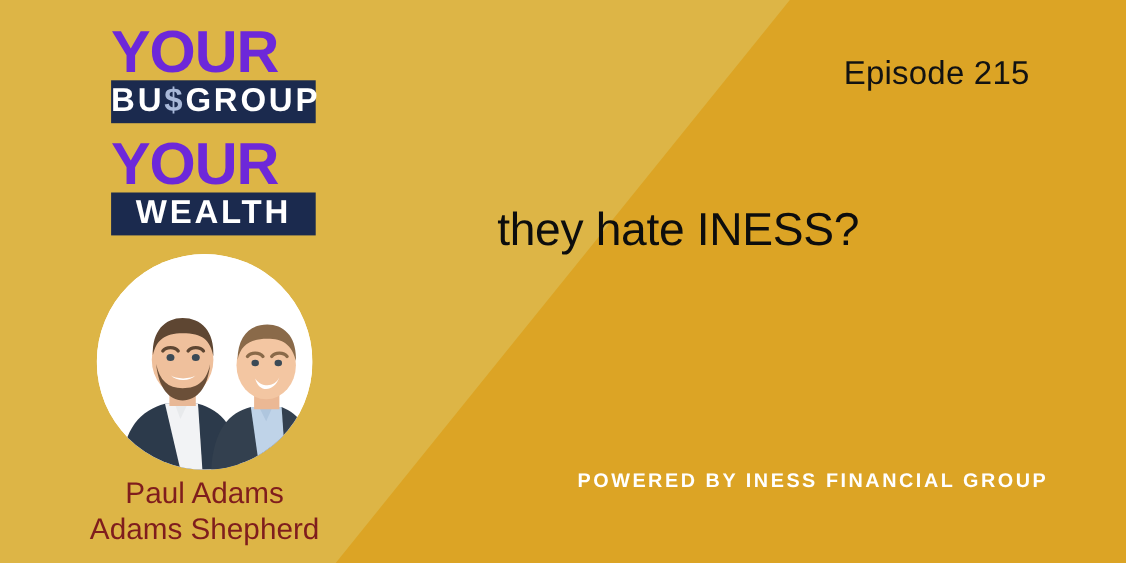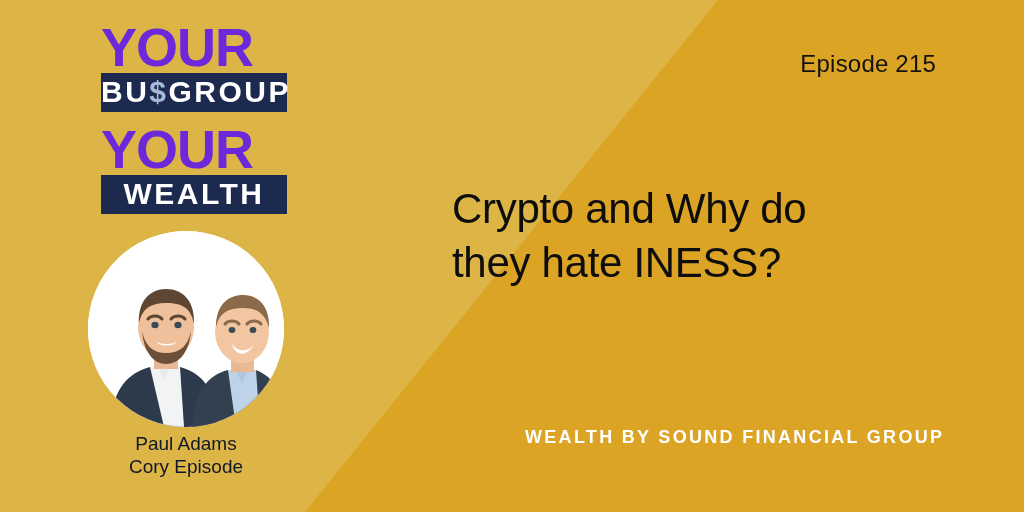--- a/index.html
+++ b/index.html
@@ -75,33 +75,33 @@
   }
   .photo svg { display: block; width: 100%; height: 100%; }
 
   
   .hosts {
     position: absolute;
     left: 0;
     top: 432px;
     width: 372px;
     text-align: center;
-    color: #0f172a;
-    font-size: 19px;
+    color: #7f1d1d;
+    font-size: 27px;
     line-height: 1.22;
     font-weight: 400;
   }
 
   
   .episode {
     position: absolute;
     right: 88px;
     top: 50px;
     color: #121212;
-    font-size: 24px;
+    font-size: 30px;
     font-weight: 400;
     letter-spacing: 0.2px;
   }
 
   
   .title {
     position: absolute;
     left: 452px;
     top: 182px;
     width: 470px;
@@ -170,25 +170,24 @@
         <ellipse cx="165" cy="99" rx="3.4" ry="3" fill="#3B4A56"></ellipse>
         <path d="M137 93 C140 89 148 89 151 93" stroke="#8A6A49" stroke-width="3" fill="none" stroke-linecap="round"></path>
         <path d="M159 93 C162 89 170 89 173 93" stroke="#8A6A49" stroke-width="3" fill="none" stroke-linecap="round"></path>
         <path d="M144 113 C150 122 162 121 166 112 C161 126 147 126 144 113 Z" fill="#FFFFFF"></path>
       </g>
     </svg>
   </div>
 
   <div class="hosts">
     <div>Paul Adams</div>
-    <div>Cory Episode</div>
+    <div>Adams Shepherd</div>
   </div>
 
   <div class="episode">Episode 215</div>
 
   <div class="title">
-    <div>Crypto and Why do</div>
     <div>they hate INESS?</div>
   </div>
 
-  <div class="footer">WEALTH BY SOUND FINANCIAL GROUP</div>
+  <div class="footer">POWERED BY INESS FINANCIAL GROUP</div>
 
 </div>
 
 </body></html>

